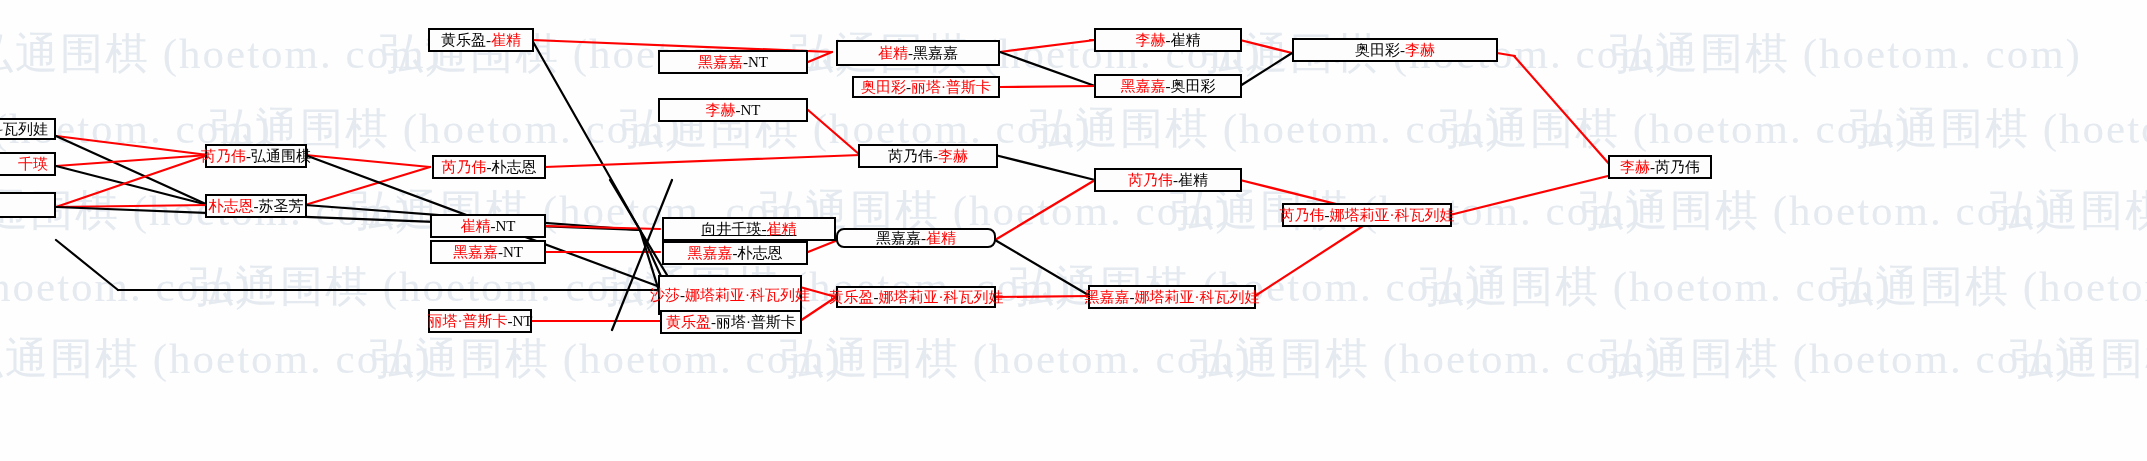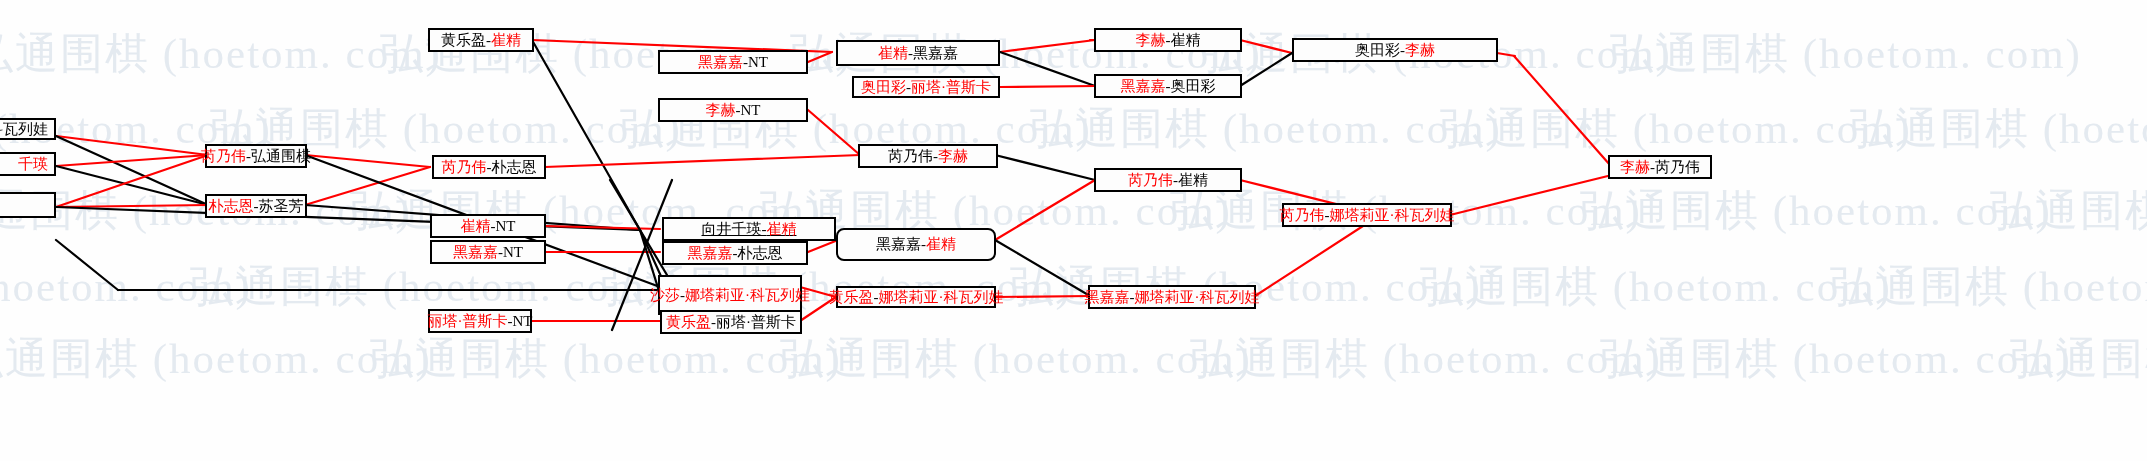--- a/index.html
+++ b/index.html
@@ -238,21 +238,21 @@
   <div class="box" style="left:1094px; top:168px; width:148px; height:24px;">
     <span class="w">芮乃伟</span>
     <span class="sep">-</span>
     <span class="l">崔精</span>
   </div>
   <div class="box" style="left:1088px; top:285px; width:168px; height:24px;">
     <span class="w">黑嘉嘉</span>
     <span class="sep">-</span>
     <span class="w">娜塔莉亚·科瓦列娃</span>
   </div>
-  <div class="box" style="left:836px; top:228px; width:160px; height:33px;border-radius:8px;">
+  <div class="box" style="left:836px; top:228px; width:160px; height:20px;border-radius:8px;">
     <span class="l">黑嘉嘉-</span>
     <span class="w">崔精</span>
   </div>
 
   <div class="box" style="left:1292px; top:38px; width:206px; height:24px;">
     <span class="l">奥田彩-</span>
     <span class="w">李赫</span>
   </div>
   <div class="box" style="left:1282px; top:203px; width:170px; height:24px;">
     <span class="w">芮乃伟</span>

